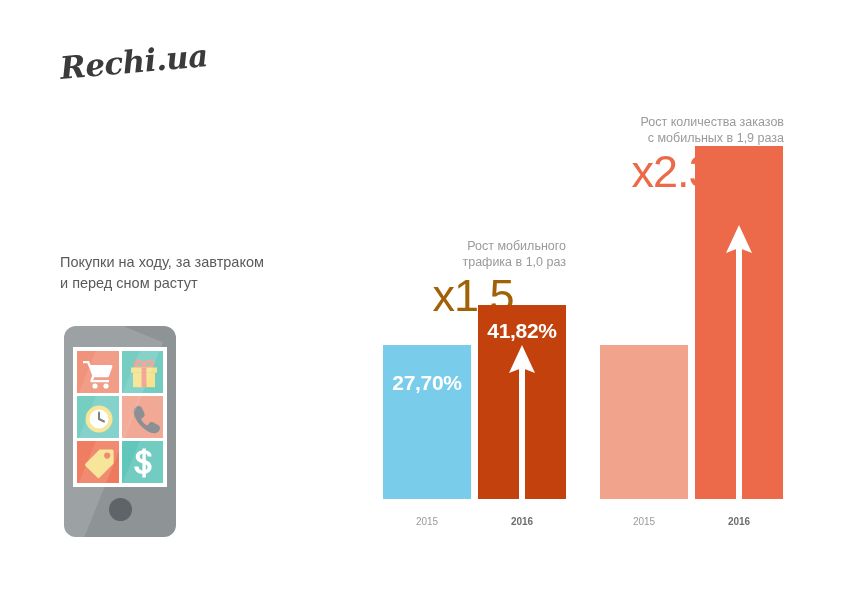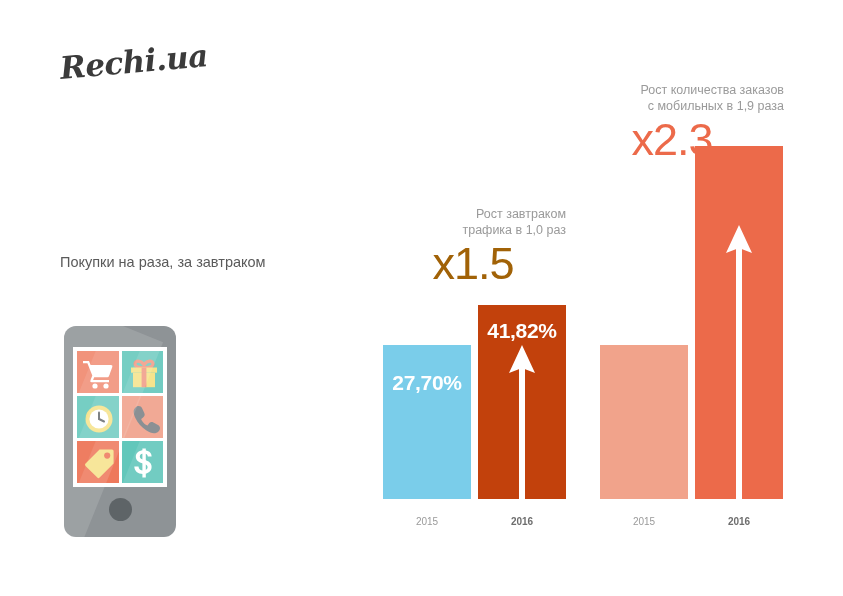--- a/index.html
+++ b/index.html
@@ -184,20 +184,21 @@
   .x-label.bold { font-weight: bold; color: #6e6e6e; text-align: center; }
   .x-label-1 { left: 13px; }
   .x-label-2 { left: 108px; }
   .x-label-3 { left: 230px; }
   .x-label-4 { left: 325px; }
 
   
   .annot {
     position: absolute;
     text-align: right;
+    margin-top: 32px;
   }
   .annot-text {
     font-size: 12.5px;
     line-height: 16px;
     color: #9a9a9a;
   }
   .annot-multiplier {
     font-size: 45px;
     font-weight: normal;
     line-height: 52px;
@@ -220,21 +221,22 @@
 </head>
 <body>
 
 <div class="canvas">
 
   <div class="logo">
     <span class="logo-text">Rechi.ua</span>
   </div>
 
   <div class="caption">
-    <div>Покупки на раза, за завтраком</div>
+    <div>Покупки на ходу, за завтраком</div>
+    <div>и перед сном растут</div>
   </div>
 
   <div class="phone">
     <div class="phone-screen">
 
       <div class="tile tile-cart tile-hl">
         <svg width="44" height="44" viewBox="0 0 44 44">
           <g fill="#ffffff">
             <path d="M6 10 h6 l1.6 4 H34 a1.4 1.4 0 0 1 1.3 1.9 l-3.4 9.3 a1.6 1.6 0 0 1 -1.5 1 H17.2 l-1.1 2.8 H32 v2.2 H14.6 a1.3 1.3 0 0 1 -1.2 -1.8 l1.9 -4.8 L10.4 12.2 H6 z"></path>
             <circle cx="18" cy="35" r="2.6"></circle>
@@ -292,21 +294,21 @@
           </g>
         </svg>
       </div>
 
     </div>
     <div class="phone-sheen"></div>
     <div class="phone-home"></div>
   </div>
 
   <div class="annot annot-blue">
-    <div class="annot-text">Рост завтраком</div>
+    <div class="annot-text">Рост мобильного</div>
     <div class="annot-text">трафика в 1,0 раз</div>
     <div class="annot-multiplier">x1.5</div>
   </div>
 
   <div class="annot annot-orange">
     <div class="annot-text">Рост количества заказов</div>
     <div class="annot-text">с мобильных в 1,9 раза</div>
     <div class="annot-multiplier">x2.3</div>
   </div>
 

